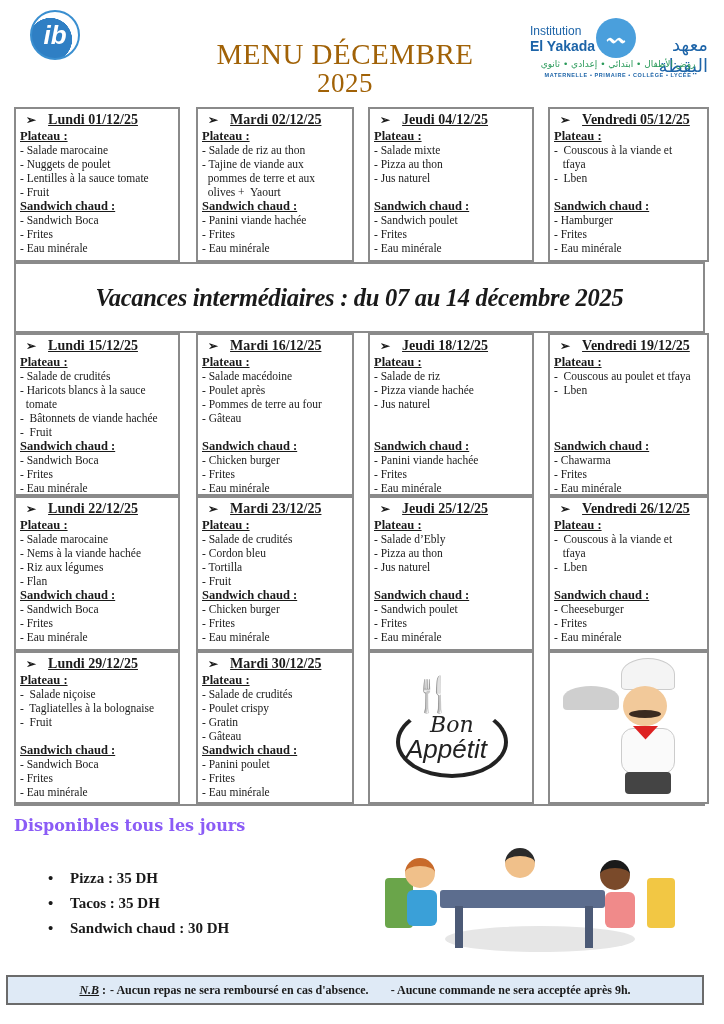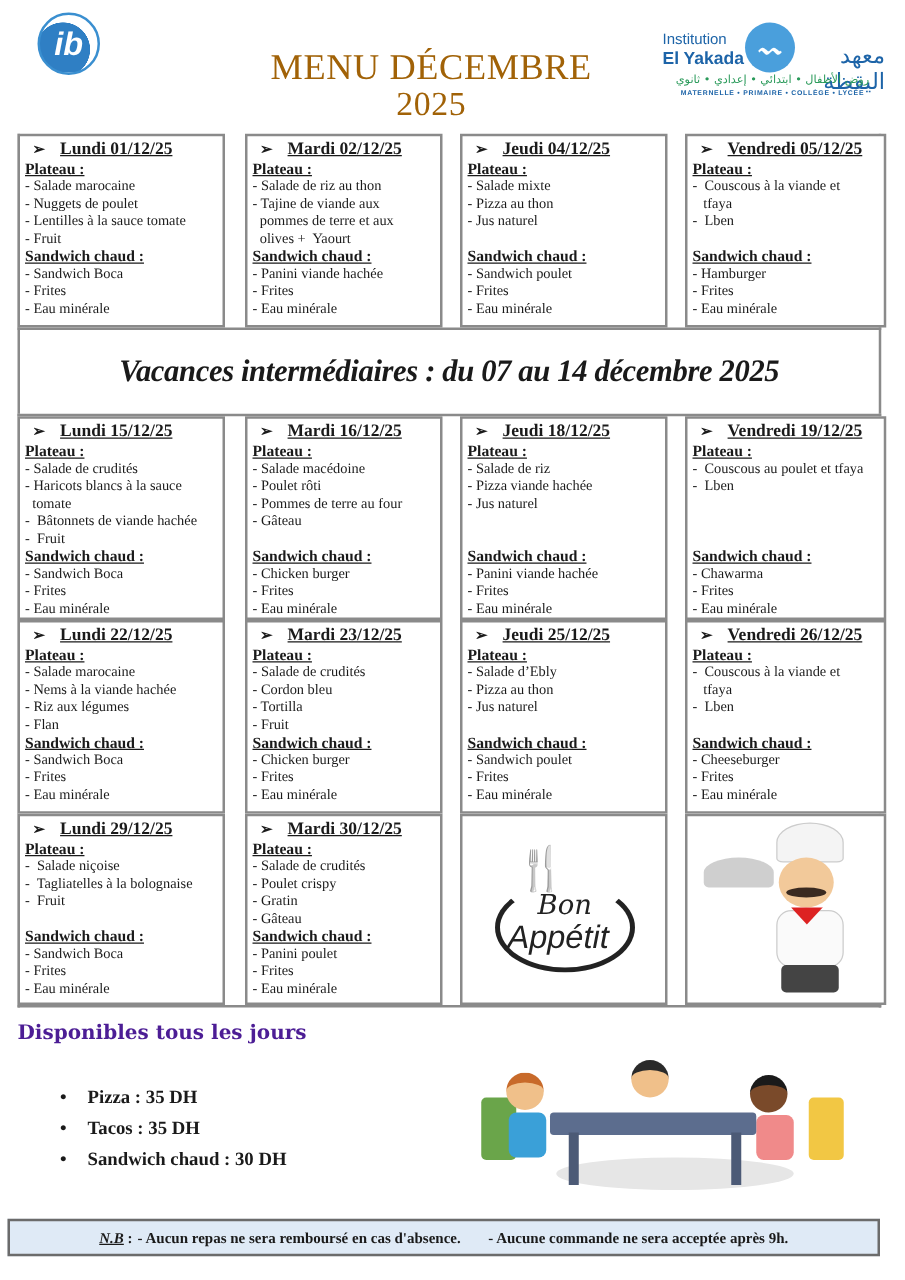--- a/index.html
+++ b/index.html
@@ -50,21 +50,21 @@
   .bon .t2 { position: absolute; left: 20px; top: 66px; font-family: Liberation Sans, sans-serif; font-style: italic; font-size: 26px; color: #222; }
   .chef { position: relative; width: 140px; height: 140px; }
   .chef .hat { position: absolute; left: 62px; top: 0; width: 54px; height: 32px; background: #f4f4f4; border: 1px solid #ccc; border-radius: 50% 50% 10% 10%; }
   .chef .face { position: absolute; left: 64px; top: 28px; width: 44px; height: 40px; background: #f2c99a; border-radius: 50%; }
   .chef .must { position: absolute; left: 70px; top: 52px; width: 32px; height: 8px; background: #3a2a20; border-radius: 50%; }
   .chef .scarf { position: absolute; left: 74px; top: 68px; width: 26px; height: 14px; background: #d22; clip-path: polygon(0 0,100% 0,50% 100%); }
   .chef .body { position: absolute; left: 62px; top: 70px; width: 54px; height: 46px; background: #fafafa; border: 1px solid #ccc; border-radius: 12px; }
   .chef .legs { position: absolute; left: 66px; top: 114px; width: 46px; height: 22px; background: #444; border-radius: 4px; }
   .chef .cloche { position: absolute; left: 4px; top: 28px; width: 56px; height: 24px; background: #cfcfcf; border-radius: 50% 50% 4px 4px; }
 
-  .dispo { position: absolute; left: 14px; top: 816px; font-family: "DejaVu Serif", serif; font-weight: bold; font-size: 16px; color: #4c1d95; text-align: center; }
+  .dispo { position: absolute; left: 14px; top: 816px; font-family: "DejaVu Serif", serif; font-weight: bold; font-size: 16px; color: #8b5cf6; text-align: center; }
   .prices { position: absolute; left: 48px; top: 866px; }
   .prices li { list-style: none; font-weight: bold; font-size: 15px; line-height: 25px; }
   .prices li::before { content: "•"; display: inline-block; width: 22px; }
   .kids { position: absolute; left: 385px; top: 848px; width: 300px; height: 110px; }
   .kids .table { position: absolute; left: 55px; top: 42px; width: 165px; height: 18px; background: #5c6d8e; border-radius: 3px; }
   .kids .leg { position: absolute; top: 58px; width: 8px; height: 42px; background: #4c5a76; }
   .kids .shadow { position: absolute; left: 60px; top: 78px; width: 190px; height: 26px; background: #e6e6e6; border-radius: 50%; }
   .kids .kid { position: absolute; width: 30px; height: 30px; border-radius: 50%; }
   .kids .chair { position: absolute; width: 28px; height: 50px; border-radius: 4px; }
   .nb { position: absolute; left: 6px; top: 975px; width: 698px; height: 30px; background: #dfeaf6; border: 2px solid #6b6b6b;
@@ -161,21 +161,21 @@
       <div class="item">-  Fruit</div>
       <div class="sec">Sandwich chaud :</div>
       <div class="item">- Sandwich Boca</div>
       <div class="item">- Frites</div>
       <div class="item">- Eau minérale</div>
     </div>
     <div class="cell c1">
       <div class="day"><span class="arrow">➢</span><span class="d">Mardi 16/12/25</span></div>
       <div class="sec">Plateau :</div>
       <div class="item">- Salade macédoine</div>
-      <div class="item">- Poulet rôti</div>
+      <div class="item">- Poulet après</div>
       <div class="item">- Pommes de terre au four</div>
       <div class="item">- Gâteau</div>
       <div class="item spacer"></div>
       <div class="sec">Sandwich chaud :</div>
       <div class="item">- Chicken burger</div>
       <div class="item">- Frites</div>
       <div class="item">- Eau minérale</div>
     </div>
     <div class="cell c2">
       <div class="day"><span class="arrow">➢</span><span class="d">Jeudi 18/12/25</span></div>

